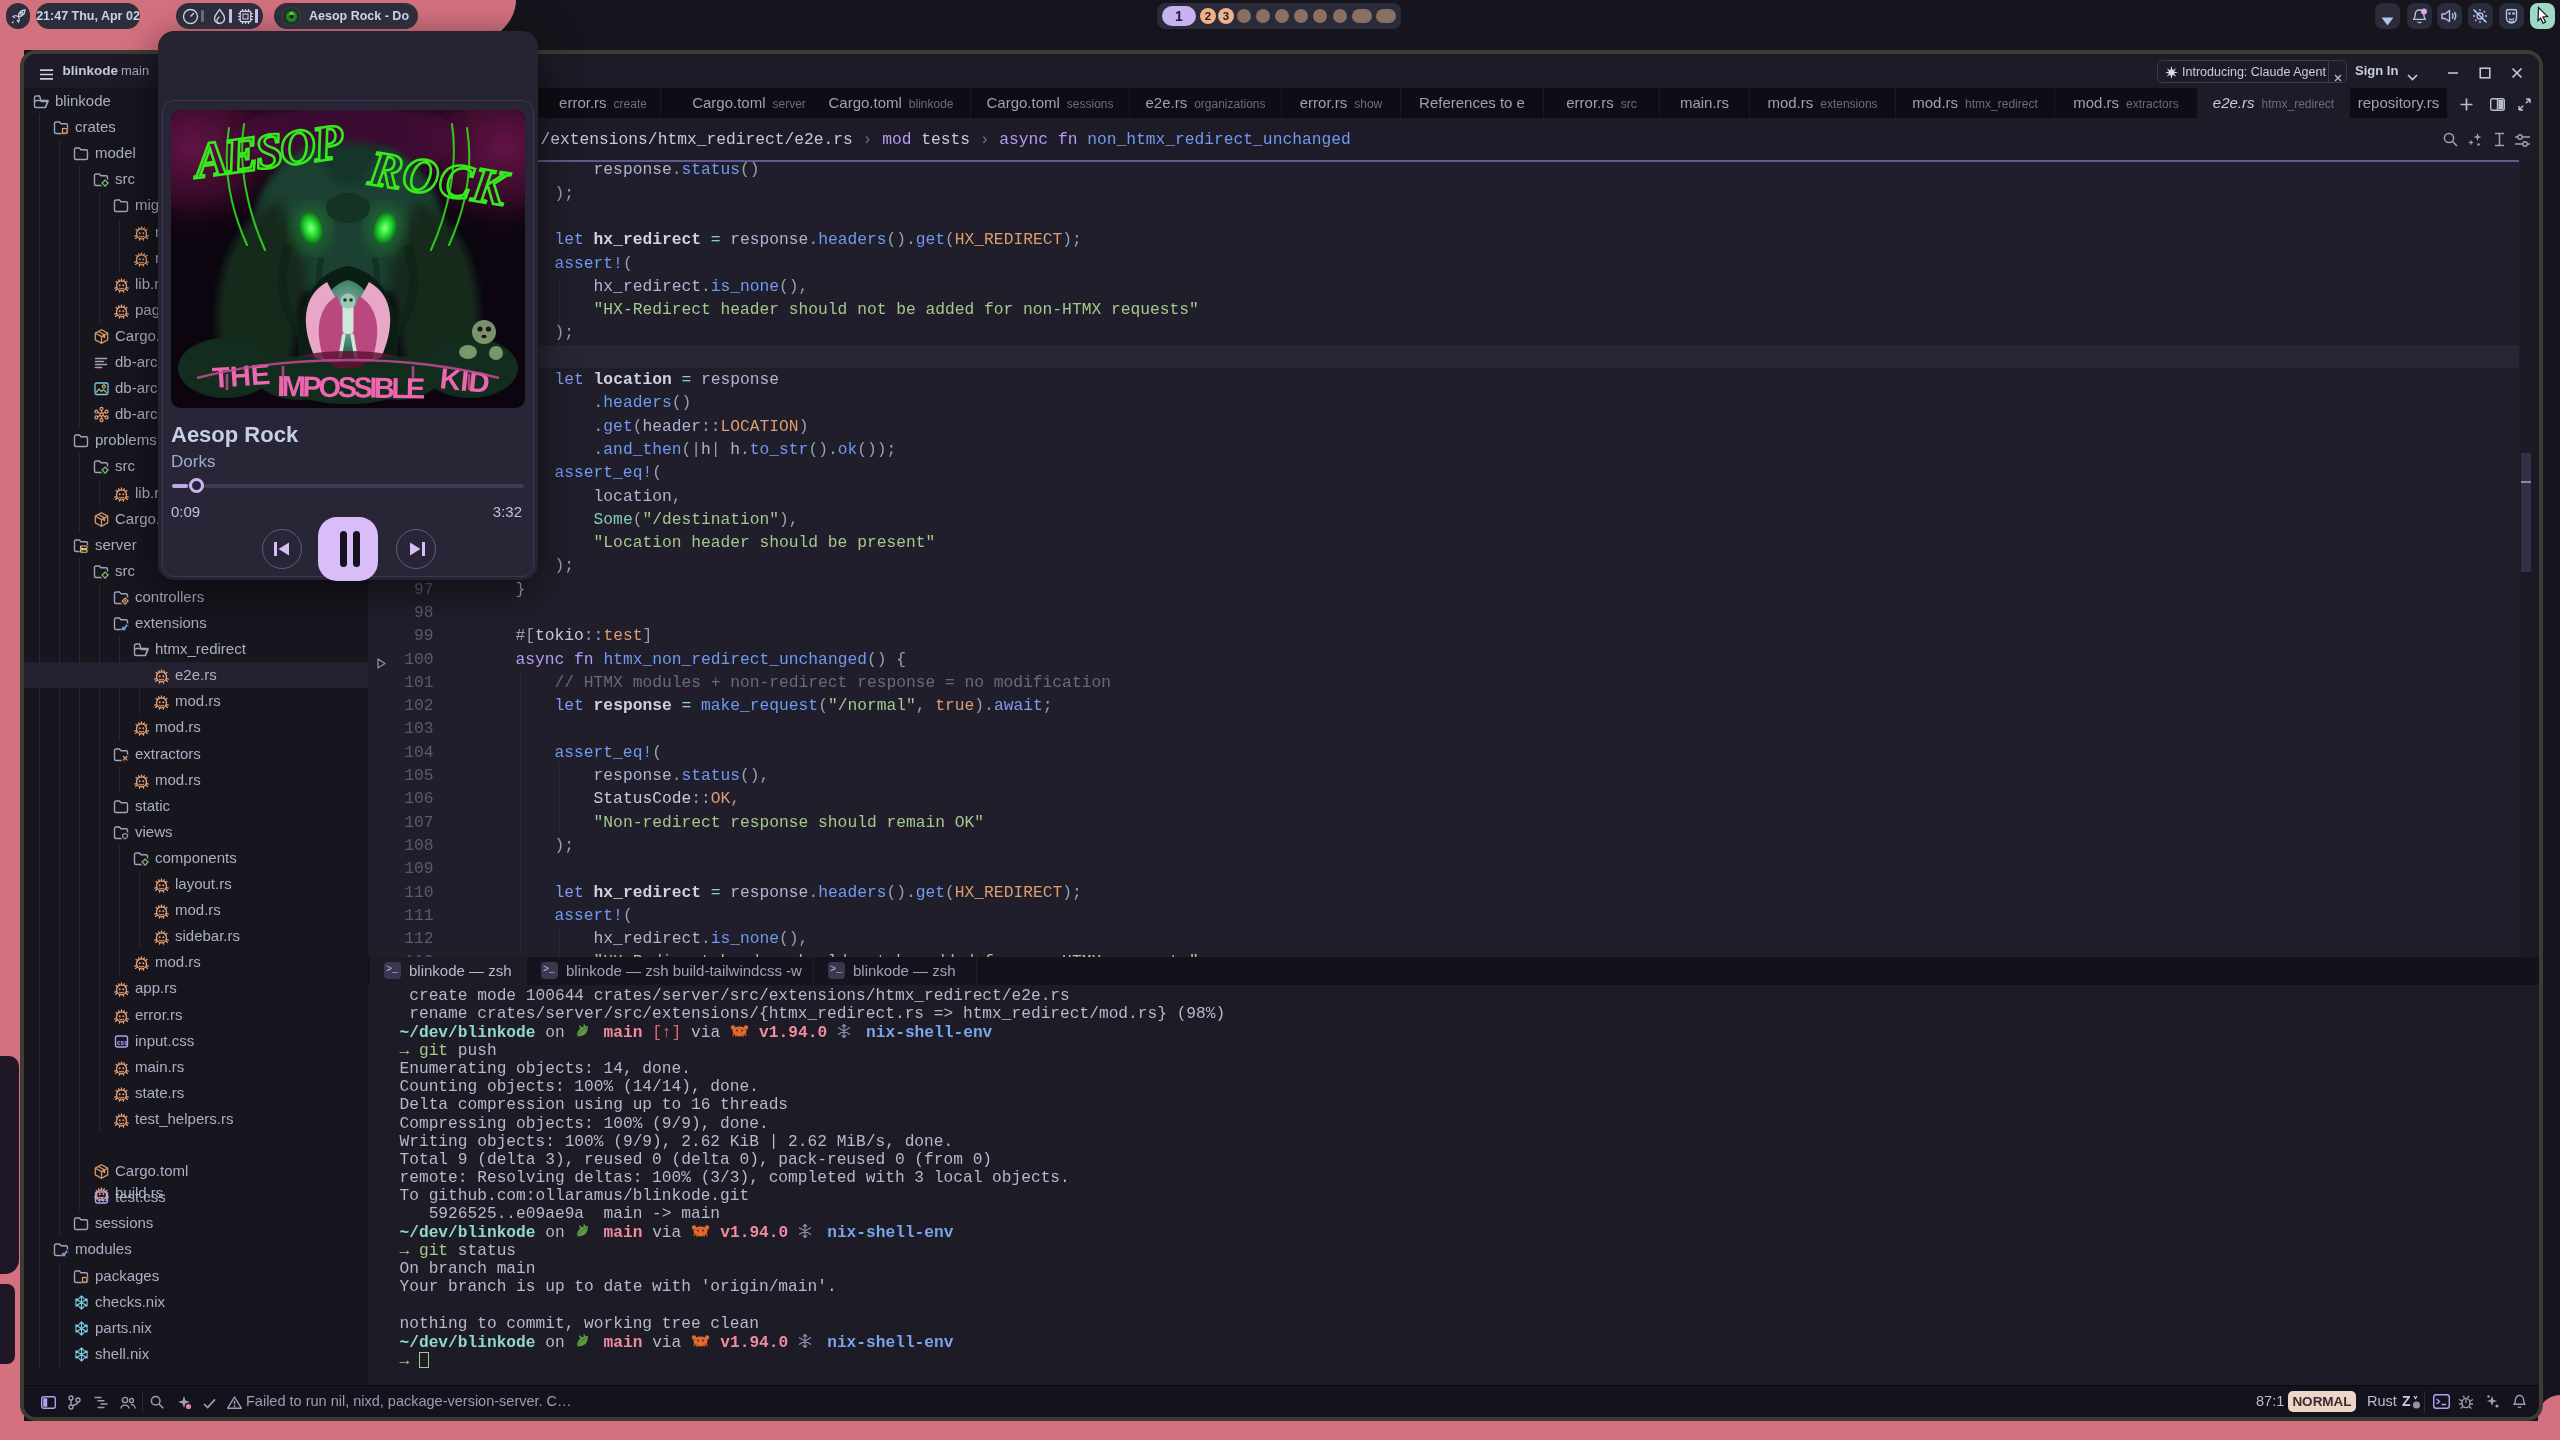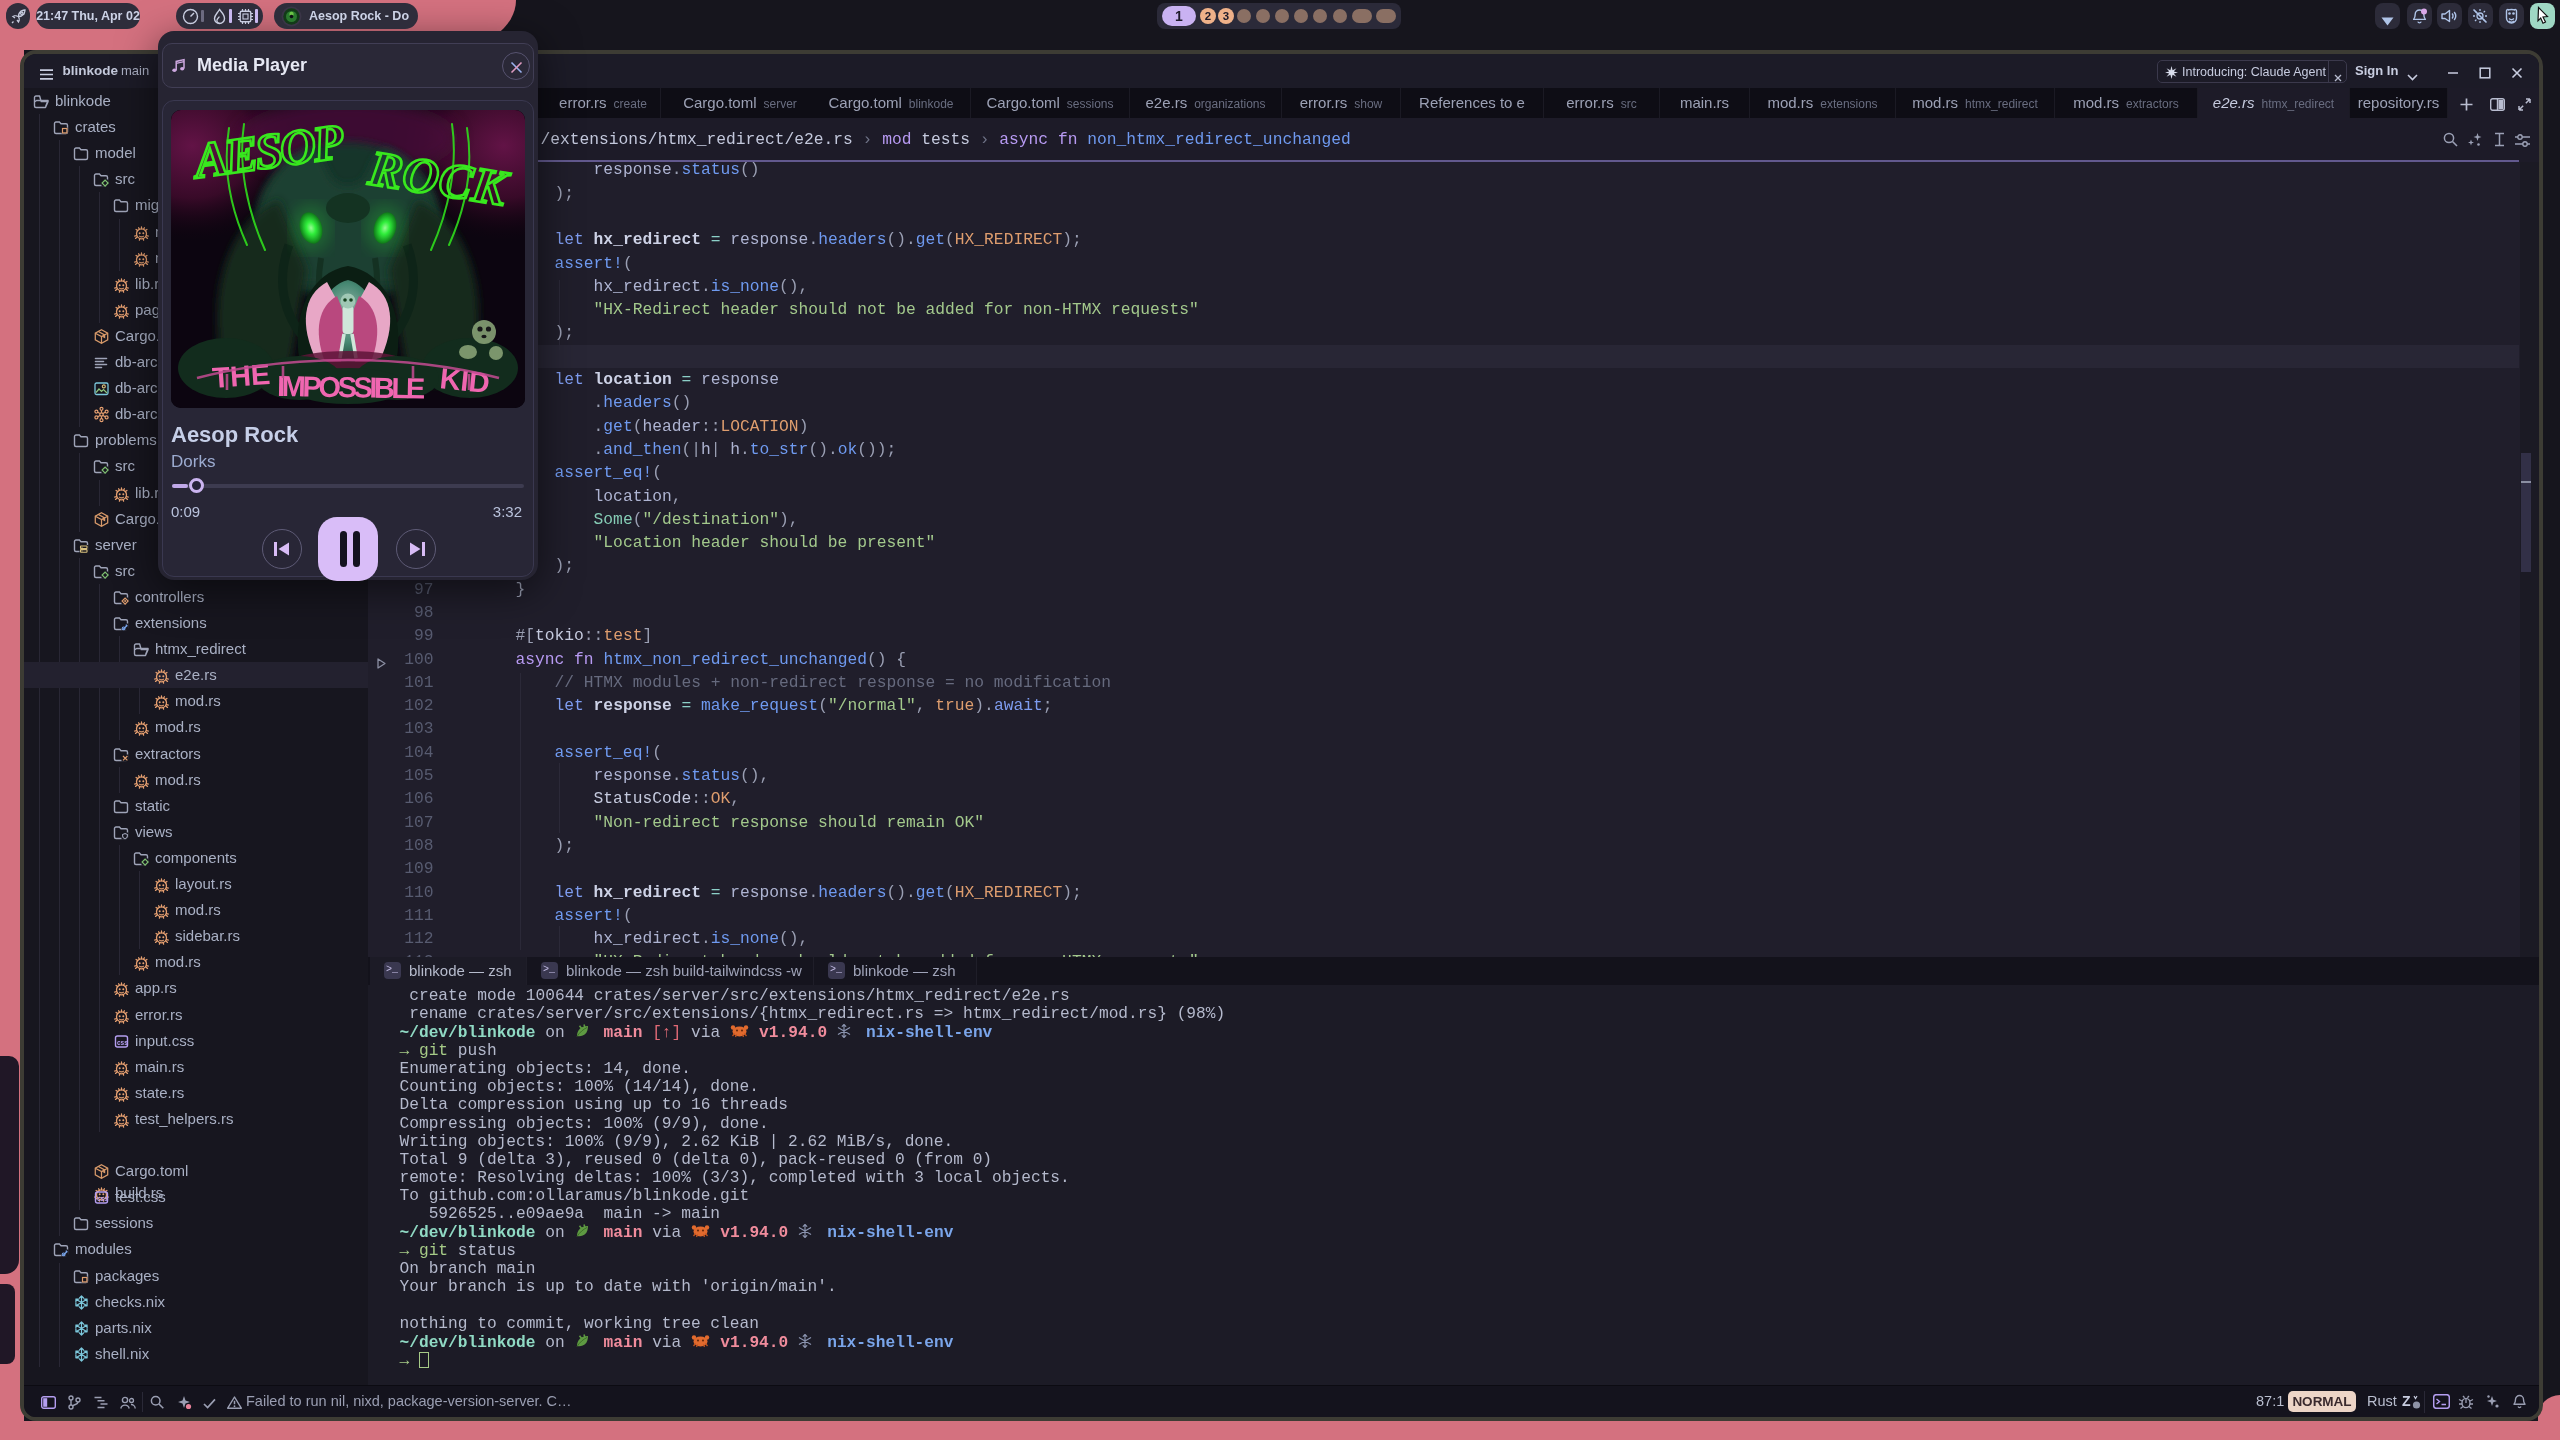--- a/index.html
+++ b/index.html
@@ -94,21 +94,21 @@
         </svg></span>
 <span style="position:absolute;left:2455px;top:11px"><svg width="12" height="12" viewBox="0 0 12 12">
           <rect x="1.2" y="1.2" width="9.6" height="9.6" fill="none" stroke="#C8CDE0" stroke-width="1.5"></rect>
         </svg></span>
 <span style="position:absolute;left:2487px;top:11px"><svg width="12" height="12" viewBox="0 0 12 12">
           <path d="M1.5 1.5 L10.5 10.5 M10.5 1.5 L1.5 10.5" stroke="#C8CDE0" stroke-width="1.6"></path>
         </svg></span>
 </div>
     <div class="abs" id="tabbar">
       <div class="tab" style="left:178px;width:115px"><span class="fn">error.rs</span><span class="sub">create</span></div>
-      <div class="tab" style="left:297px;width:151px"><span class="fn">Cargo.toml</span><span class="sub">server</span></div>
+      <div class="tab" style="left:306px;width:151px"><span class="fn">Cargo.toml</span><span class="sub">server</span></div>
       <div class="tab" style="left:444px;width:159px"><span class="fn">Cargo.toml</span><span class="sub">blinkode</span></div>
       <div class="tab" style="left:603px;width:159px"><span class="fn">Cargo.toml</span><span class="sub">sessions</span></div>
       <div class="tab" style="left:762px;width:152px"><span class="fn">e2e.rs</span><span class="sub">organizations</span></div>
       <div class="tab" style="left:914px;width:119px"><span class="fn">error.rs</span><span class="sub">show</span></div>
       <div class="tab" style="left:1033px;width:143px"><span class="fn">References to e</span></div>
       <div class="tab" style="left:1176px;width:116px"><span class="fn">error.rs</span><span class="sub">src</span></div>
       <div class="tab" style="left:1292px;width:90px"><span class="fn">main.rs</span></div>
       <div class="tab" style="left:1382px;width:146px"><span class="fn">mod.rs</span><span class="sub">extensions</span></div>
       <div class="tab" style="left:1528px;width:159px"><span class="fn">mod.rs</span><span class="sub">htmx_redirect</span></div>
       <div class="tab" style="left:1687px;width:143px"><span class="fn">mod.rs</span><span class="sub">extractors</span></div>
@@ -876,34 +876,20 @@
           <circle cx="3.5" cy="2.5" r="1.2" fill="#9A9EB2"></circle>
           <circle cx="12" cy="12" r="1.6" fill="#9A9EB2"></circle>
         </svg></span>
       <span style="position:absolute;left:2489px;top:8px"><svg width="13" height="15" viewBox="0 0 13 15">
           <path d="M6.5 1.5 a4 4 0 0 1 4 4 c0 3 .8 4 1.5 4.8 H1 c.7-.8 1.5-1.8 1.5-4.8 a4 4 0 0 1 4-4 Z" fill="none" stroke="#9A9EB2" stroke-width="1.4" stroke-linejoin="round"></path>
           <path d="M5 12.5 a1.6 1.6 0 0 0 3 0" fill="none" stroke="#9A9EB2" stroke-width="1.3"></path>
         </svg></span>
     </div>
   </div>
 <div class="abs" id="media">
-<div id="mhead">
-  <span style="position:absolute;left:8px;top:14px"><svg width="15" height="15" viewBox="0 0 15 15">
-          <path d="M5.2 12.2 V3.4 L13 1.6 V10.6" fill="none" stroke="#CDA8E0" stroke-width="1.5"></path>
-          <ellipse cx="3.4" cy="12.3" rx="2.1" ry="1.8" fill="#CDA8E0"></ellipse>
-          <ellipse cx="11.2" cy="10.7" rx="2.1" ry="1.8" fill="#CDA8E0"></ellipse>
-          <path d="M5.2 5.4 L13 3.6" stroke="#CDA8E0" stroke-width="1.3"></path>
-        </svg></span>
-  <span style="position:absolute;left:34px;top:10.5px;color:#E6E8F4;font-size:18px;font-weight:bold">Media Player</span>
-  <div style="position:absolute;left:339px;top:8px;width:28px;height:28px;border:1.4px solid #575370;border-radius:50%"></div>
-  <span style="position:absolute;left:346.5px;top:15.5px"><svg width="13" height="13" viewBox="0 0 13 13">
-          <path d="M1.5 1.5 L11.5 11.5" stroke="#9BB1F0" stroke-width="1.6"></path>
-          <path d="M11.5 1.5 L1.5 11.5" stroke="#E09BC0" stroke-width="1.6"></path>
-        </svg></span>
-</div>
 <div id="mbody">
   <div id="malbum"><svg width="354" height="298" viewBox="0 0 354 298">
 <defs>
 <radialGradient id="mgl" cx="6%" cy="12%" r="32%">
               <stop offset="0%" stop-color="#621346"></stop>
               <stop offset="55%" stop-color="#380a28"></stop>
               <stop offset="100%" stop-color="#120310" stop-opacity="0"></stop>
             </radialGradient>
 <radialGradient id="mgr" cx="94%" cy="12%" r="32%">
               <stop offset="0%" stop-color="#621346"></stop>

